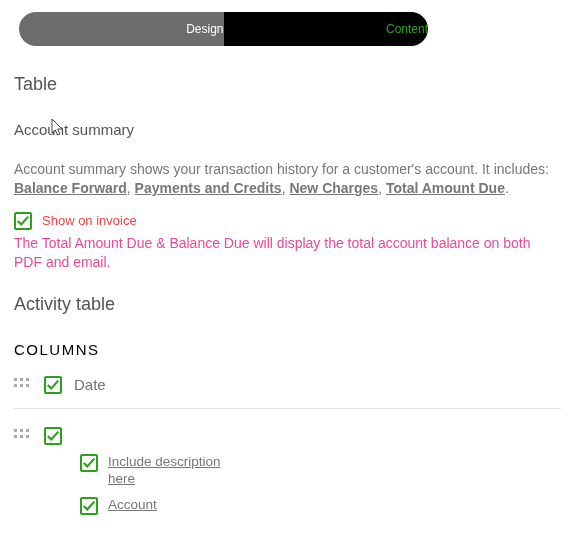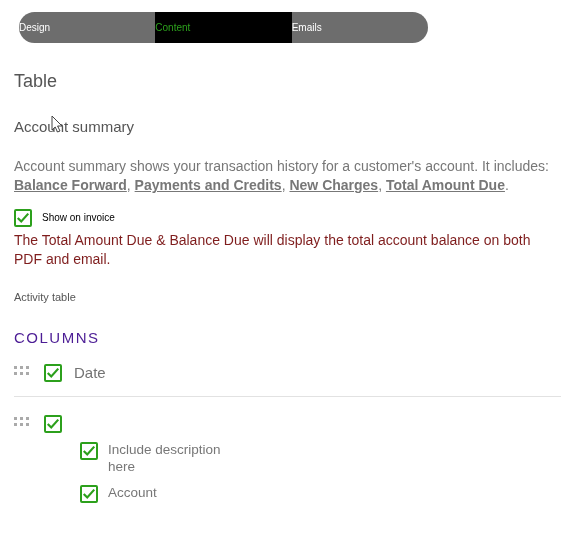--- a/index.html
+++ b/index.html
@@ -15,23 +15,23 @@
     .tabs {
       display: flex;
       margin-top: 12px;
       border-radius: 18px;
       overflow: hidden;
       width: 409px;
       margin-left: 5px;
     }
     .tab {
       flex: 1;
-      text-align: left;
+      text-align: right;
       padding: 10px 0;
-      font-size: 10px;
+      font-size: 12px;
       cursor: pointer;
       background: #6d6d6d;
       color: #ffffff;
     }
     .tab.active {
       background: #000000;
       color: #2ca01c;
       font-weight: 500;
     }
     .section-title {
@@ -72,43 +72,43 @@
       border: 2px solid #2ca01c;
       border-radius: 2px;
       display: inline-flex;
       align-items: center;
       justify-content: center;
       margin-right: 10px;
       flex-shrink: 0;
     }
     .chk svg { width: 14px; height: 14px; }
     .chk-label {
-      font-size: 10px;
-      color: #000000;
+      font-size: 13px;
+      color: #ef4444;
     }
     .help-text {
       margin-top: 4px;
       font-size: 14px;
-      color: #7f1d1d;
+      color: #ec4899;
       line-height: 1.35;
     }
     .sub-title2 {
       margin-top: 22px;
-      font-size: 11px;
+      font-size: 18px;
       color: #555;
     }
     .col-row {
       display: flex;
       align-items: center;
       margin-top: 26px;
     }
     .col-heading {
       font-size: 15px;
       letter-spacing: 1.5px;
-      color: #4c1d95;
+      color: #000000;
     }
     .col-link {
       font-size: 15px;
       letter-spacing: 1px;
       color: #1f8fd1;
       margin-left: auto;
       margin-right: 92px;
       cursor: pointer;
     }
     .col-item {
@@ -146,29 +146,29 @@
       align-items: flex-start;
       margin-left: 66px;
       margin-top: 8px;
     }
     .sub-item .chk { margin-top: 1px; }
     .sub-label {
       font-size: 13.5px;
       color: #777;
       line-height: 1.3;
       max-width: 140px;
+      text-decoration: underline;
     }
   </style>
 </head>
 <body>
 
 <div class="tabs">
   <div class="tab">Design</div>
   <div class="tab active">Content</div>
-  <div class="tab">Emails</div>
 </div>
 
 <div class="section-title">Table</div>
 
 <div class="sub-title">
   <span>Account summary</span>
   <svg class="cursor-svg" viewBox="0 0 12 18">
     <path d="M0 0 L0 14 L3.2 11 L5.5 16 L8 15 L5.6 10 L10 10 Z" fill="#fff" stroke="#444" stroke-width="1"></path>
   </svg>
 </div>

